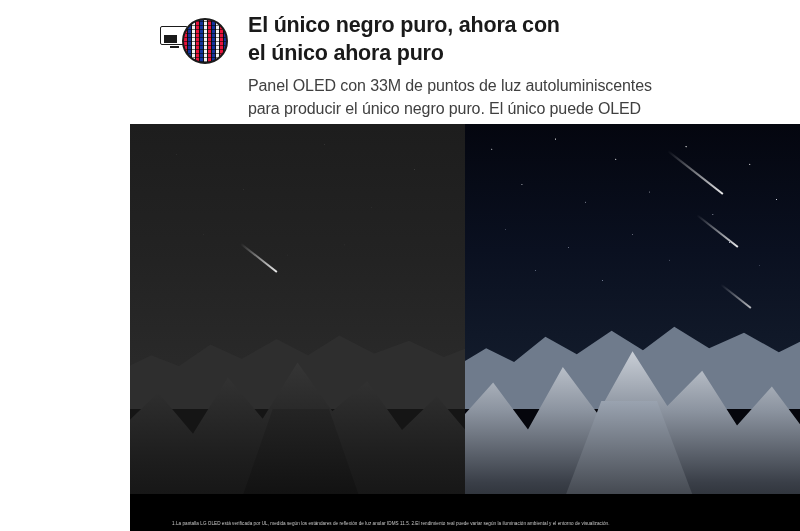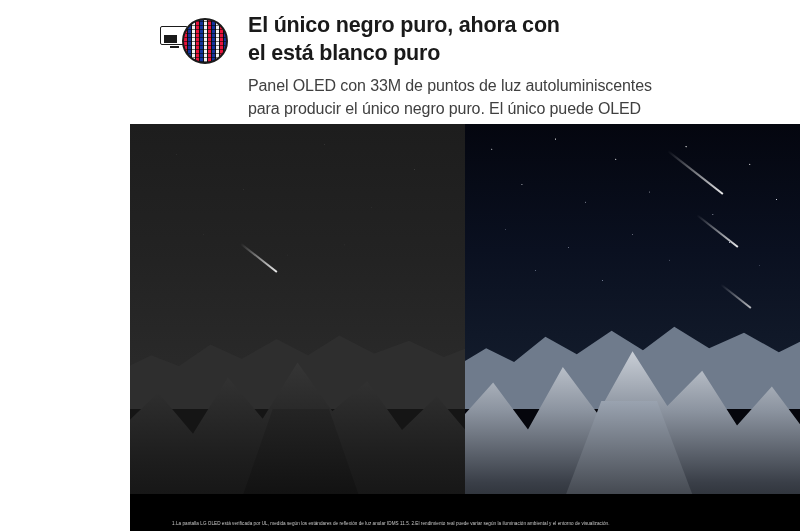--- a/index.html
+++ b/index.html
@@ -264,21 +264,21 @@
         <div class="screen"></div>
         <div class="inner"></div>
         <div class="stand"></div>
       </div>
       <div class="pixel-circle"></div>
     </div>
 
     <div class="header-text">
       <h1 class="headline">
         <span>El único negro puro, ahora con</span><br>
-        <span>el está blanco puro</span>
+        <span>el único ahora puro</span>
       </h1>
       <p class="subcopy">
         <span>Panel OLED con 33M de puntos de luz autoluminiscentes</span><br>
         <span>para producir el único negro puro. El único puede OLED</span><br>
         <span>con subpíxel blanco para producir el único blanco puro.</span>
       </p>
     </div>
   </div>
 
   <div class="visual">

